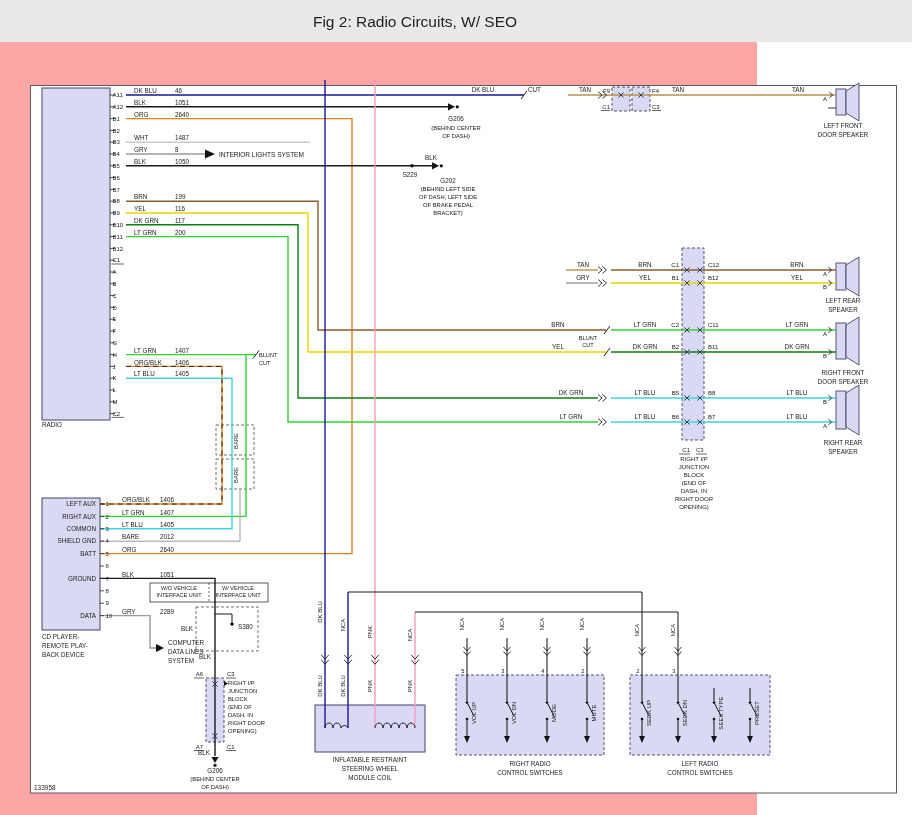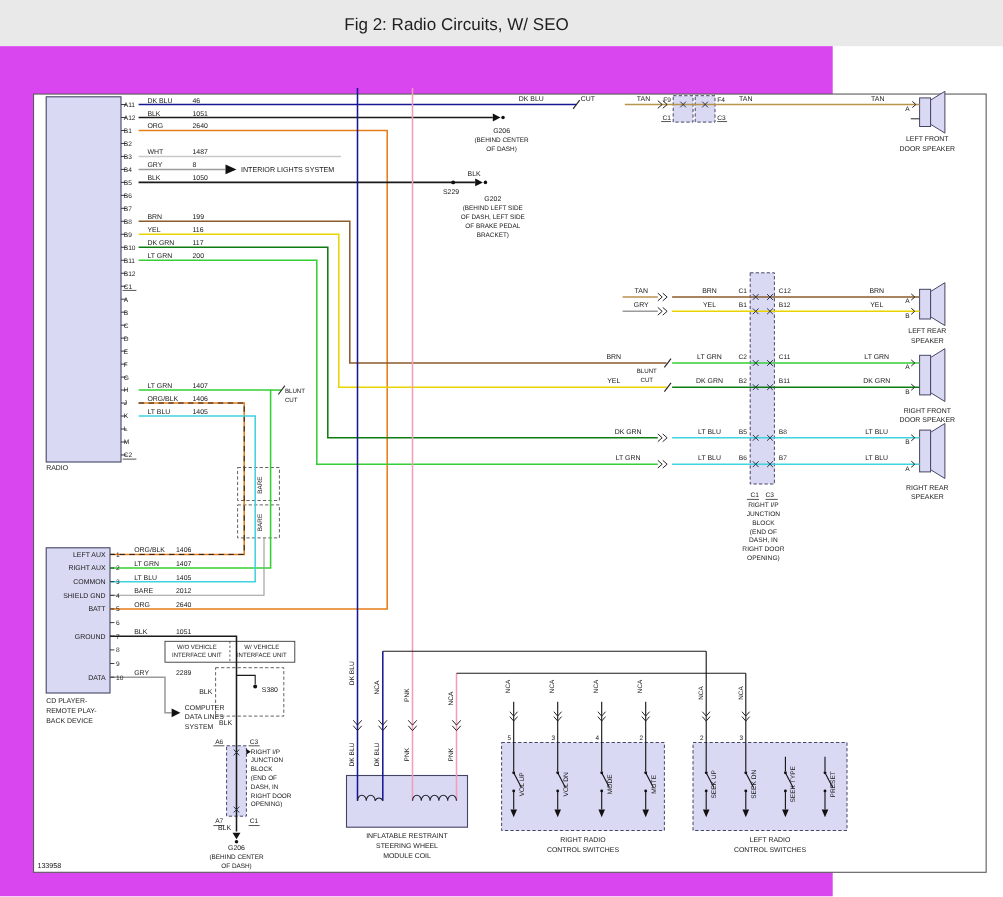--- a/index.html
+++ b/index.html
@@ -1,16 +1,16 @@
 <!DOCTYPE html>
 <html><head>
 <meta charset="utf-8">
 <style>
   html,body{margin:0;padding:0;background:#ffffff;}
-  #page{width:757px;height:815px;position:relative;background:#d946ef;}
+  #page{width:757px;height:815px;position:relative;background:#fca5a5;}
   #diag{font-family:"Liberation Sans","DejaVu Sans",sans-serif;font-size:6.3px;fill:#1a1a1a;display:block;}
   .ttl{font-size:15.5px;fill:#1f1f1f;}
   text{white-space:pre;}
 </style>
 </head>
 <body>
 
 <div id="page">
 <svg id="diag" width="912" height="815" viewBox="0 0 912 815">
 

